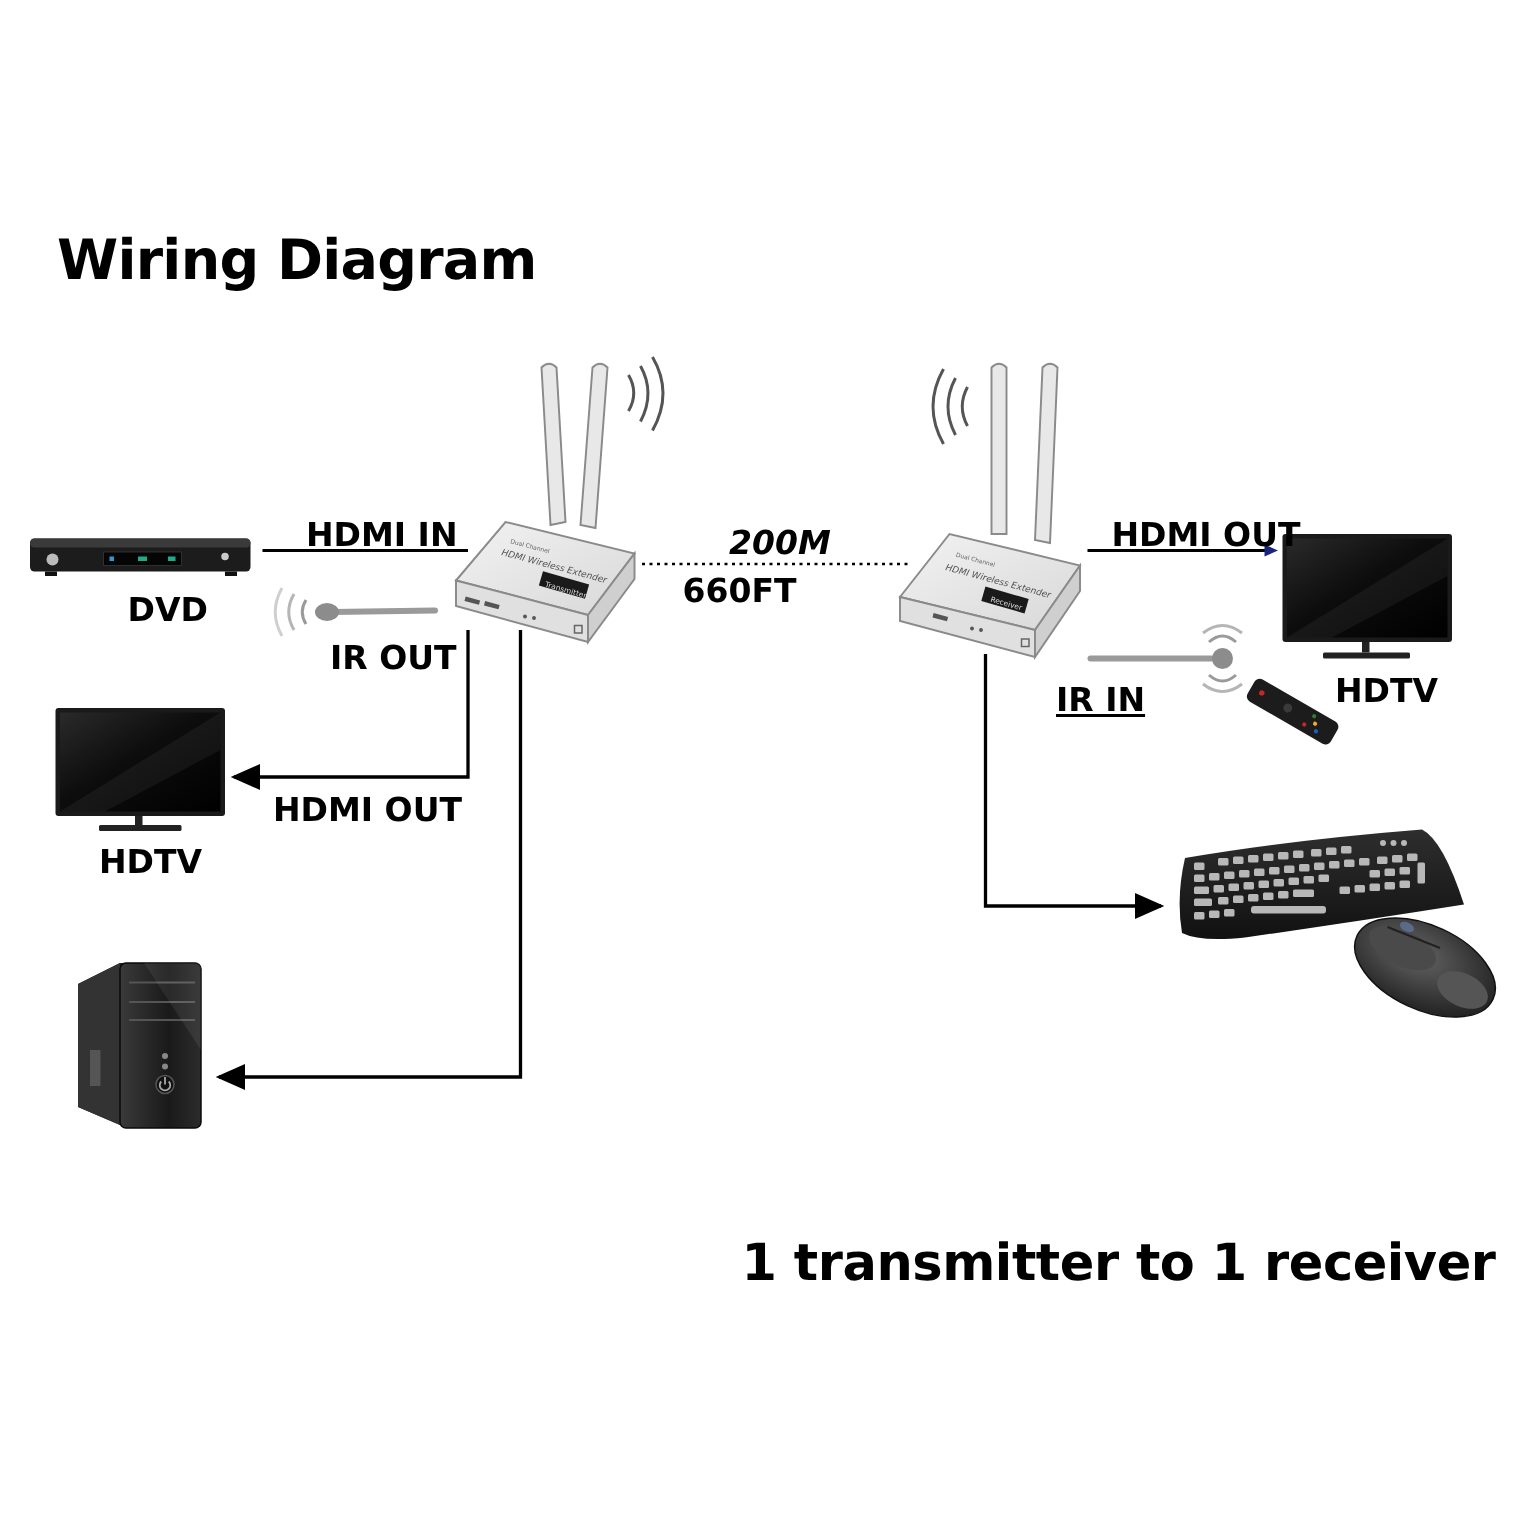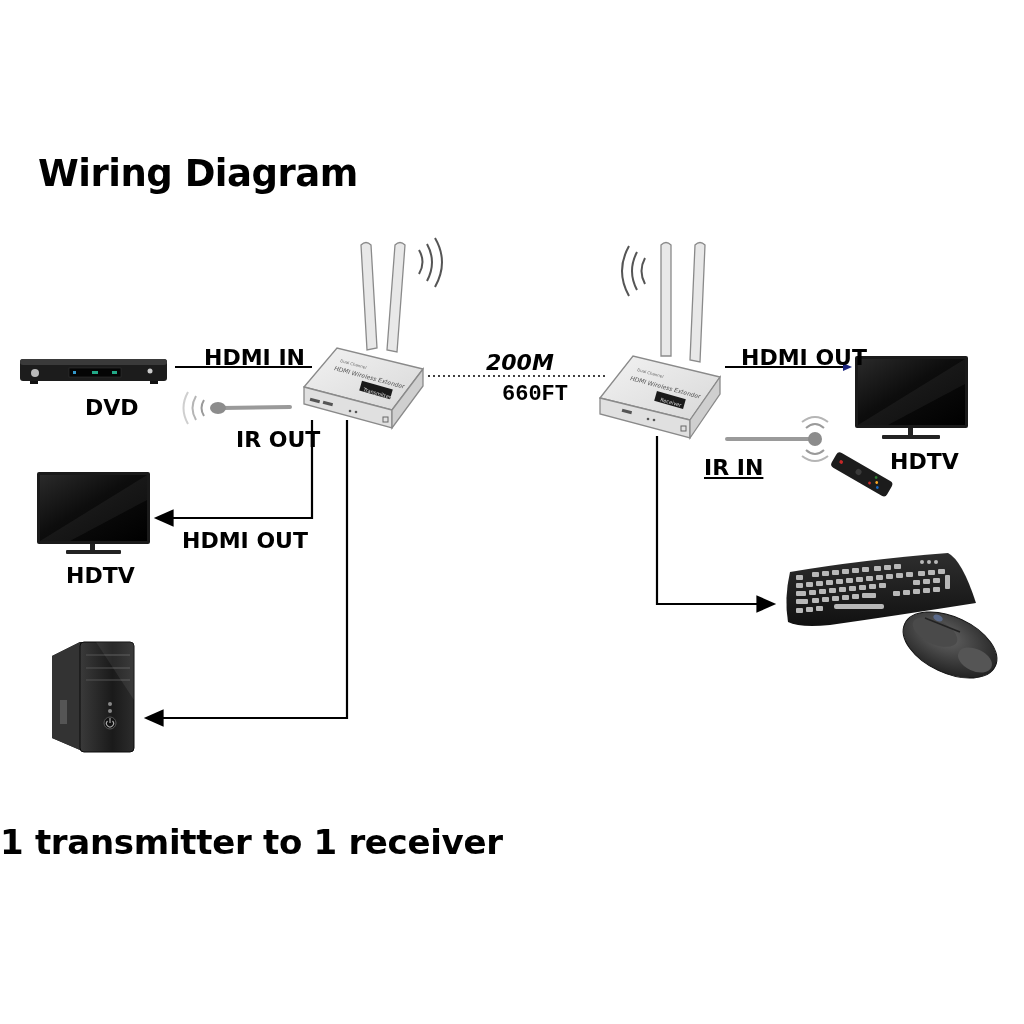--- a/index.html
+++ b/index.html
@@ -1,19 +1,19 @@
 <!DOCTYPE html>
 <html><head>
 <meta charset="utf-8">
 <style>
   html, body { margin: 0; padding: 0; background: #ffffff; }
   body { width: 1024px; height: 1024px; position: relative; overflow: hidden;
          font-family: "DejaVu Sans", sans-serif; color: #000; }
   .title { position: absolute; left: 38px; top: 152px; font-size: 37px; font-weight: bold; letter-spacing: -0.5px; }
-  .caption { position: absolute; left: 0; width: 997px; top: 822px; text-align: left; font-size: 34px; font-weight: bold; letter-spacing: -0.3px; }
+  .caption { position: absolute; left: 0; width: 997px; top: 822px; text-align: right; font-size: 34px; font-weight: bold; letter-spacing: -0.3px; }
   .lbl { position: absolute; font-size: 22px; font-weight: bold; white-space: nowrap; }
   svg.diagram { position: absolute; left: 0; top: 0; }
 </style>
 </head>
 <body>
 
 <div class="title">Wiring Diagram</div>
 
 <svg class="diagram" width="1024" height="1024" viewBox="0 0 1024 1024">
   <defs>
@@ -242,24 +242,24 @@
     <ellipse cx="950" cy="645" rx="50" ry="28" transform="rotate(25 950 645)" fill="url(#mouseGrad)" stroke="#111" stroke-width="1"></ellipse>
     <ellipse cx="935" cy="632" rx="24" ry="12" transform="rotate(25 935 632)" fill="#4a4a4a"></ellipse>
     <ellipse cx="975" cy="660" rx="18" ry="11" transform="rotate(25 975 660)" fill="#555"></ellipse>
     <line x1="925" y1="618" x2="960" y2="632" stroke="#222" stroke-width="1.5"></line>
     <ellipse cx="938" cy="618" rx="5" ry="3" transform="rotate(25 938 618)" fill="#5a6a8a"></ellipse>
   </g>
 </svg>
 
 <div class="lbl" style="left:204px; top:345px;">HDMI IN</div>
 <div class="lbl" style="left:73px; top:395px;margin-left:12px;">DVD</div>
-<div class="lbl" style="left:236px; top:427px;text-align:center;">IR OUT</div>
+<div class="lbl" style="left:220px; top:427px;text-align:center;">IR OUT</div>
 <div class="lbl" style="left:182px; top:528px;">HDMI OUT</div>
 <div class="lbl" style="left:66px; top:563px;">HDTV</div>
 
 <div class="lbl" style="left:486px; top:350px;font-style:italic;">200M</div>
-<div class="lbl" style="left:502px; top:382px;font-family:Liberation Mono, monospace;">660FT</div>
+<div class="lbl" style="left:455px; top:382px;">660FT</div>
 
 <div class="lbl" style="left:741px; top:345px;">HDMI OUT</div>
 <div class="lbl" style="left:890px; top:449px;">HDTV</div>
 <div class="lbl" style="left:704px; top:455px;text-decoration:underline;">IR IN</div>
 
 <div class="caption">1 transmitter to 1 receiver</div>
 
 </body></html>

